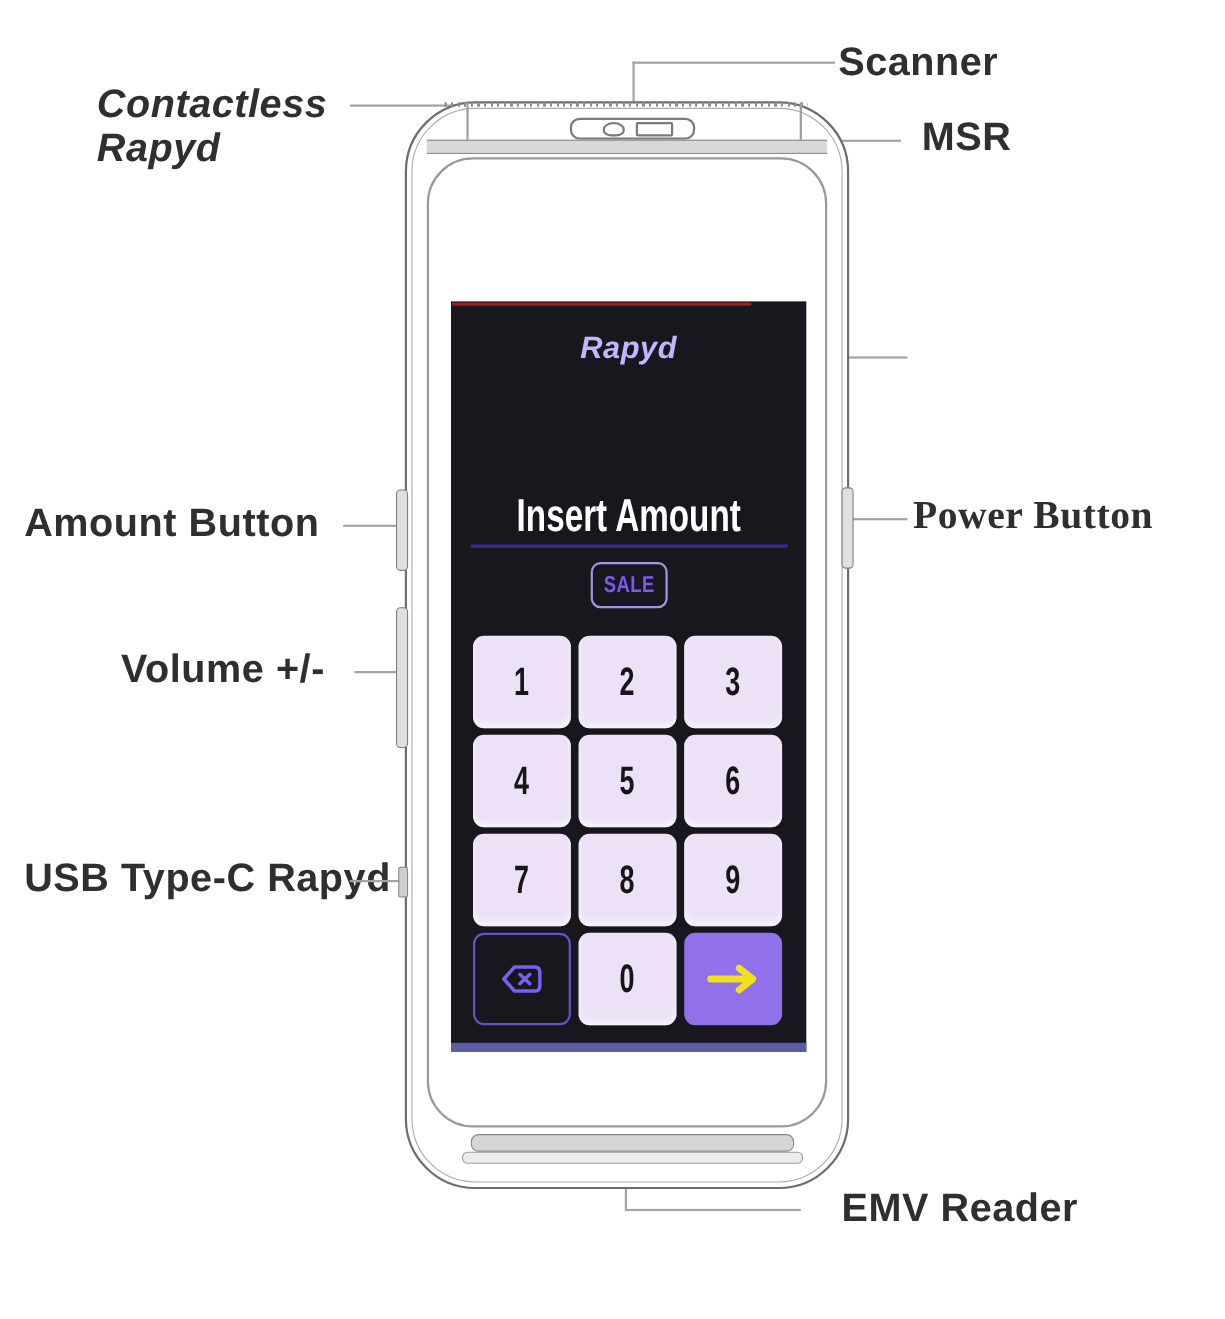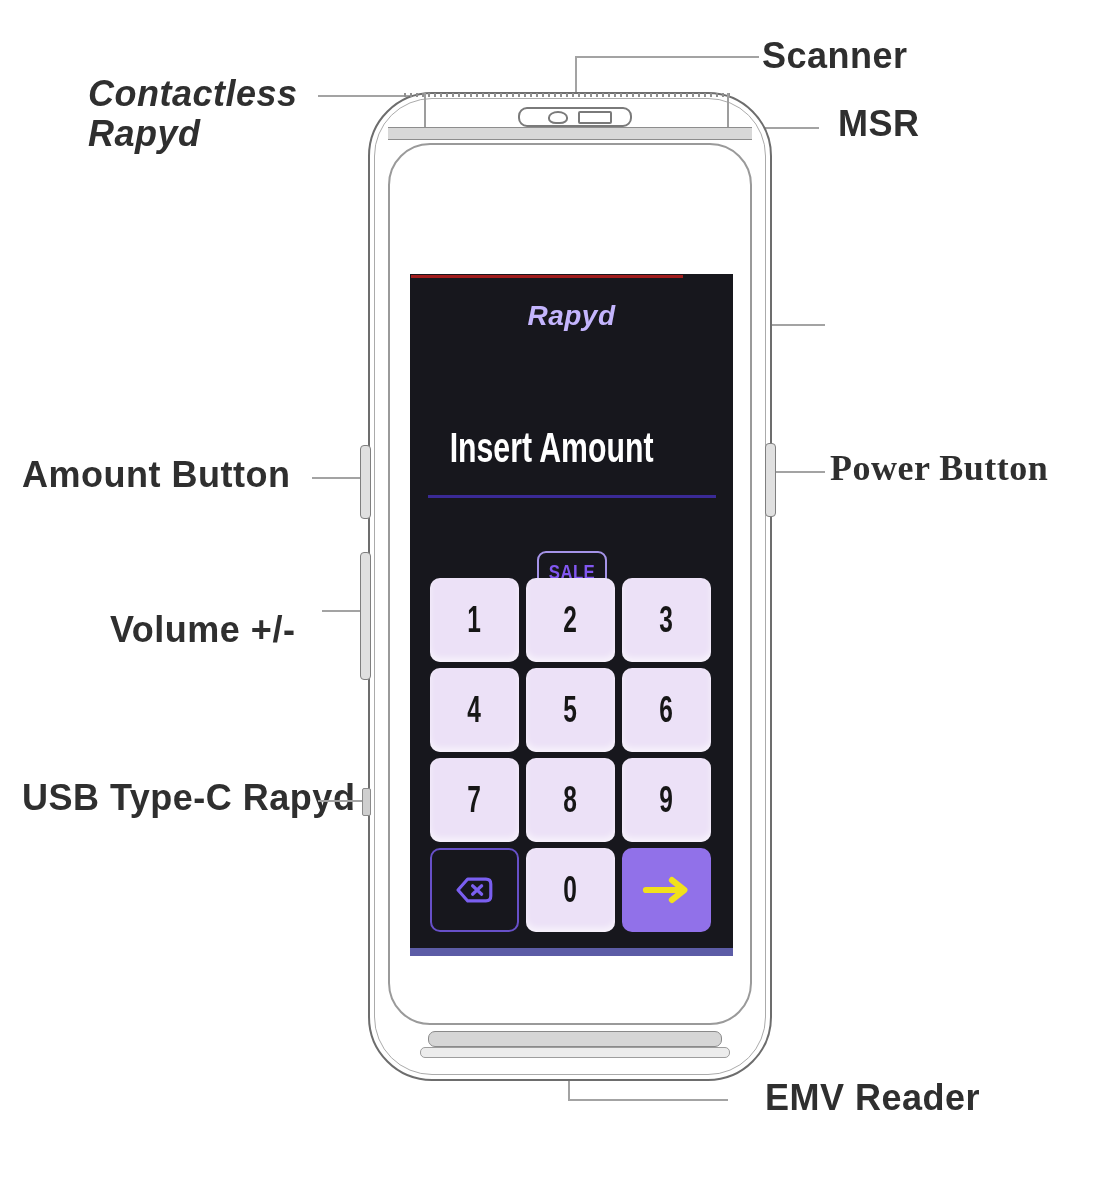--- a/index.html
+++ b/index.html
@@ -72,28 +72,28 @@
     position:absolute;left:410px;top:274px;width:323px;height:682px;
     background:var(--screen-bg,#17171d);
   }
   .screen-top-line{position:absolute;left:1px;top:1px;width:272px;height:3px;background:var(--screen-top-line,#a11c1c);}
   .screen-bottom-bar{position:absolute;left:0;bottom:0;width:100%;height:8px;background:var(--screen-bottom-bar,#5c5ca6);}
   .brand{
     position:absolute;left:0;top:26px;width:100%;text-align:center;
     color:#c4b5fd;font-size:28px;font-weight:800;font-style:italic;letter-spacing:.5px;
   }
   .insert-title{
-    position:absolute;left:0;top:150px;width:100%;text-align:left;color:#ffffff;
+    position:absolute;left:0;top:171px;width:100%;text-align:center;color:#ffffff;
   }
   .insert-title span{display:inline-block;font-size:42px;font-weight:700;transform:scaleX(.72);transform-origin:center;}
   .divider{position:absolute;left:18px;top:221px;width:288px;height:3px;background:var(--divider-purple,#3a2a96);}
   .sale-btn{
     position:absolute;left:127px;top:237px;width:70px;height:42px;
     border:2.5px solid #a593e8;border-radius:9px;background:transparent;
-    display:flex;align-items:center;justify-content:center;box-sizing:border-box;margin-top:40px;
+    display:flex;align-items:center;justify-content:center;box-sizing:border-box;
   }
   .sale-btn span{display:inline-block;color:var(--accent-purple,#8257f0);font-size:21px;font-weight:700;transform:scaleX(.8);letter-spacing:.5px;}
   
   .keypad{
     position:absolute;left:20px;top:304px;
     display:grid;grid-template-columns:repeat(3,89px);grid-auto-rows:84px;gap:6px 7px;
   }
   .key{
     background:var(--key-bg,#ece1f7);border:none;border-radius:10px;
     display:flex;align-items:center;justify-content:center;padding:0;cursor:pointer;
@@ -111,21 +111,21 @@
 <div id="stage">
 
   <div class="callout" style="left:762px;top:36px;">Scanner</div>
   <div class="callout" style="left:88px;top:74px;font-style:italic;">
     <div>Contactless</div>
     <div>Rapyd</div>
   </div>
   <div class="callout" style="left:838px;top:104px;">MSR</div>
   <div class="callout" style="left:22px;top:455px;">Amount Button</div>
   <div class="callout" style="left:830px;top:449px;font-family:Liberation Serif, serif;">Power Button</div>
-  <div class="callout" style="left:110px;top:588px;margin-top:22px;">Volume +/-</div>
+  <div class="callout" style="left:110px;top:588px;">Volume +/-</div>
   <div class="callout" style="left:22px;top:778px;">USB Type-C Rapyd</div>
   <div class="callout" style="left:765px;top:1078px;">EMV Reader</div>
 
   <div class="leader h" style="left:575px;top:56px;width:184px;"></div>
   <div class="leader v" style="left:575px;top:56px;height:54px;"></div>
   <div class="leader h" style="left:318px;top:95px;width:194px;"></div>
   <div class="leader h" style="left:733px;top:127px;width:86px;"></div>
   <div class="leader h" style="left:735px;top:324px;width:90px;"></div>
   <div class="leader h" style="left:312px;top:477px;width:55px;"></div>
   <div class="leader h" style="left:770px;top:471px;width:55px;"></div>

